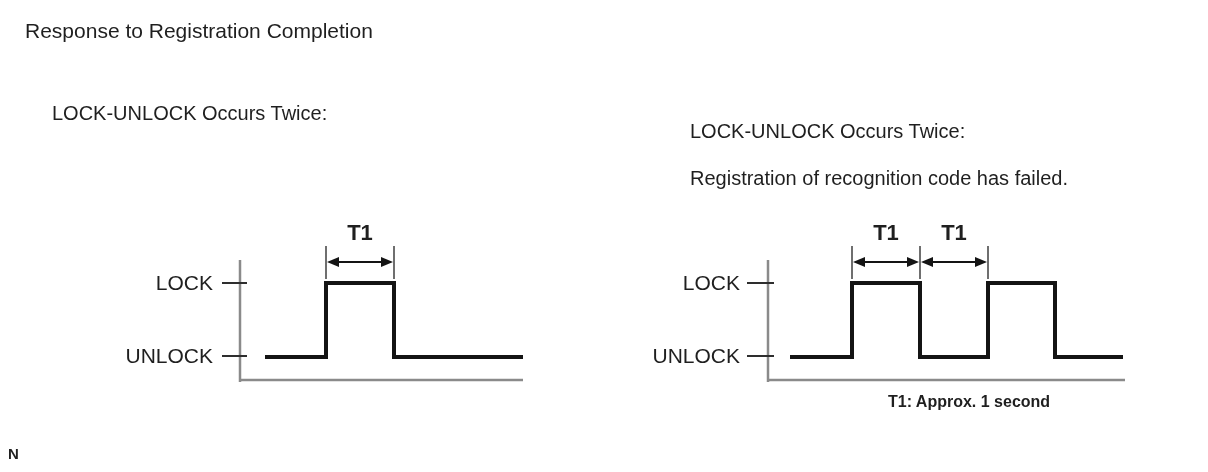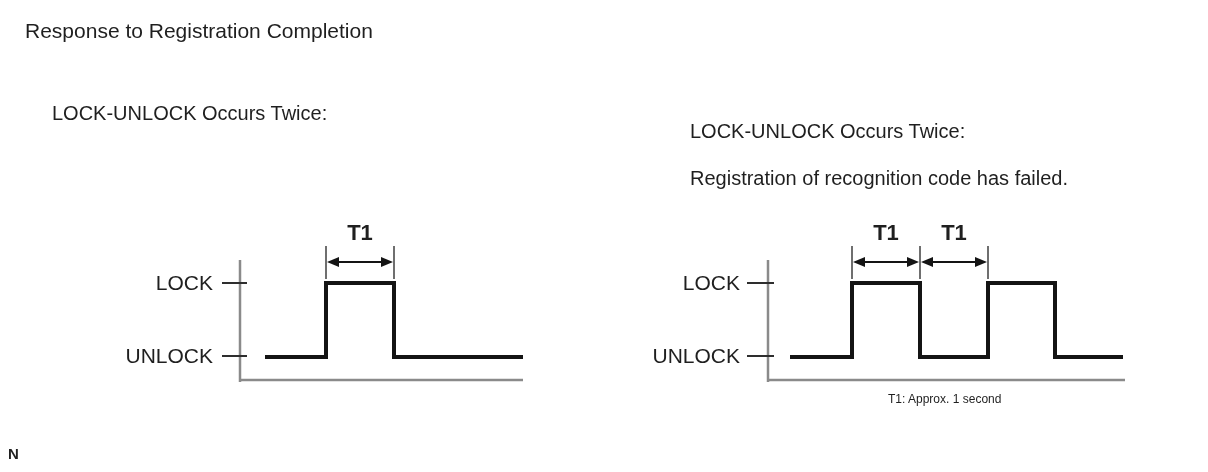--- a/index.html
+++ b/index.html
@@ -15,21 +15,21 @@
     font-family: "Liberation Sans", "DejaVu Sans", sans-serif;
     color: #1f1f1f;
     overflow: hidden;
   }
   .abs { position: absolute; line-height: 1.15; white-space: nowrap; }
   .title    { left: 25px;  top: 19px;  font-size: 21px; }
   .heading-left  { left: 52px;  top: 102px; font-size: 20px; }
   .heading-right { left: 690px; top: 120px; font-size: 20px; }
   .desc-left     { left: 52px;  top: 161px; font-size: 20px; }
   .desc-right    { left: 690px; top: 161px; font-size: 20px; margin-top: 6px; }
-  .timing-note   { left: 888px; top: 393px; font-size: 12px; }
+  .timing-note   { left: 888px; top: 393px; font-size: 16px; font-weight: bold; }
   .footnote      { left: 8px;   top: 445px; font-size: 15px; font-weight: bold; }
   svg.diagram { position: absolute; overflow: visible; }
   .svg-left  { left: 100px; top: 212px; }
   .svg-right { left: 620px; top: 212px; }
   .axis      { stroke: #8a8a8a; stroke-width: 2.5; fill: none; }
   .wave      { stroke: #141414; stroke-width: 4;   fill: none; }
   .tick      { stroke: #2e2e2e; stroke-width: 2;   fill: none; }
   .dimline   { stroke: #6f6f6f; stroke-width: 2;   fill: none; }
   .arrowline { stroke: #141414; stroke-width: 2;   fill: none; }
   .arrowhead { fill: #141414; stroke: none; }

